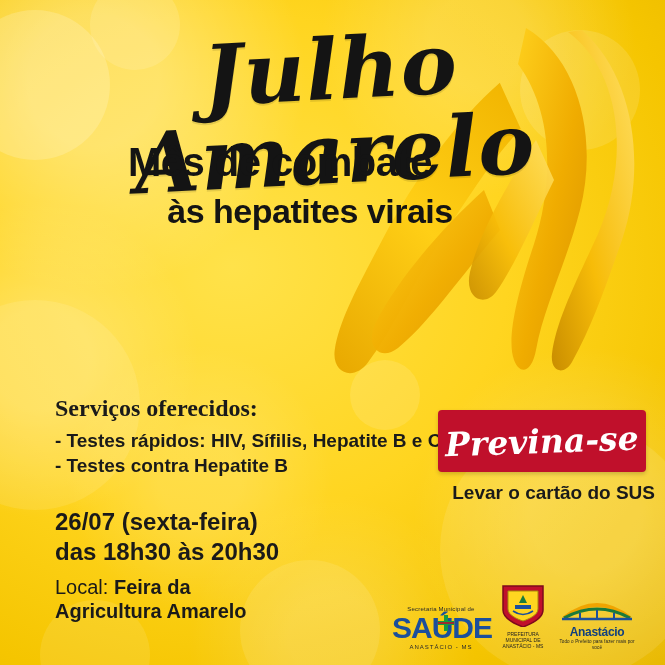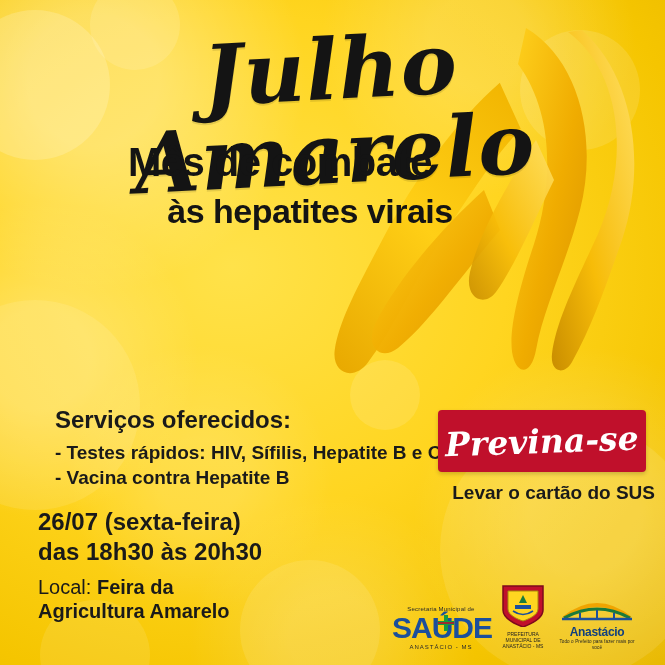--- a/index.html
+++ b/index.html
@@ -51,25 +51,25 @@
     position:absolute;left:0;top:140px;width:560px;text-align:center;
     font-size:40px;font-weight:700;color:#141414;letter-spacing:-.5px;
   }
   .sub2{
     position:absolute;left:0;top:192px;width:620px;text-align:center;
     font-size:34px;font-weight:700;color:#141414;letter-spacing:-.5px;
   }
 
   
   .services{position:absolute;left:55px;top:392px;width:400px;color:#1a1a1a;}
-  .services h2{margin:14px 0 8px 0;font-size:24px;font-weight:700;}
+  .services h2{margin:3px 0 8px 0;font-size:24px;font-weight:700;font-family:Liberation Serif, serif;}
   .services p{margin:0 0 3px 0;font-size:19px;font-weight:600;}
 
   
-  .datebox{position:absolute;left:38px;top:508px;width:420px;color:#1a1a1a;}
+  .datebox{position:absolute;left:55px;top:508px;width:420px;color:#1a1a1a;}
   .datebox .l1{font-size:24px;font-weight:700;margin-bottom:2px;}
   .datebox .l2{font-size:24px;font-weight:700;margin-bottom:10px;}
   .datebox .l3{font-size:20px;font-weight:400;line-height:1.18;}
   .datebox .l3 b{font-weight:700;margin-top:41px;}
 
   
   .previna{
     position:absolute;left:438px;top:410px;width:208px;height:62px;
     background:#c0102b;border-radius:4px;
     display:flex;align-items:center;justify-content:center;
@@ -143,21 +143,21 @@
     </svg>
   </div>
 
   <div class="title-script">Julho Amarelo</div>
   <div class="sub1">Mês de combate</div>
   <div class="sub2">às hepatites virais</div>
 
   <div class="services">
     <h2>Serviços oferecidos:</h2>
     <p>- Testes rápidos: HIV, Sífilis, Hepatite B e C</p>
-    <p>- Vacina contra Hepatite B</p>
+    <p>- Testes contra Hepatite B</p>
   </div>
 
   <div class="datebox">
     <div class="l1">26/07 (sexta-feira)</div>
     <div class="l2">das 18h30 às 20h30</div>
     <div class="l3">
       <span>Local:</span>
       <b>Feira da</b><br>
       <b>Agricultura Amarelo</b>
     </div>

